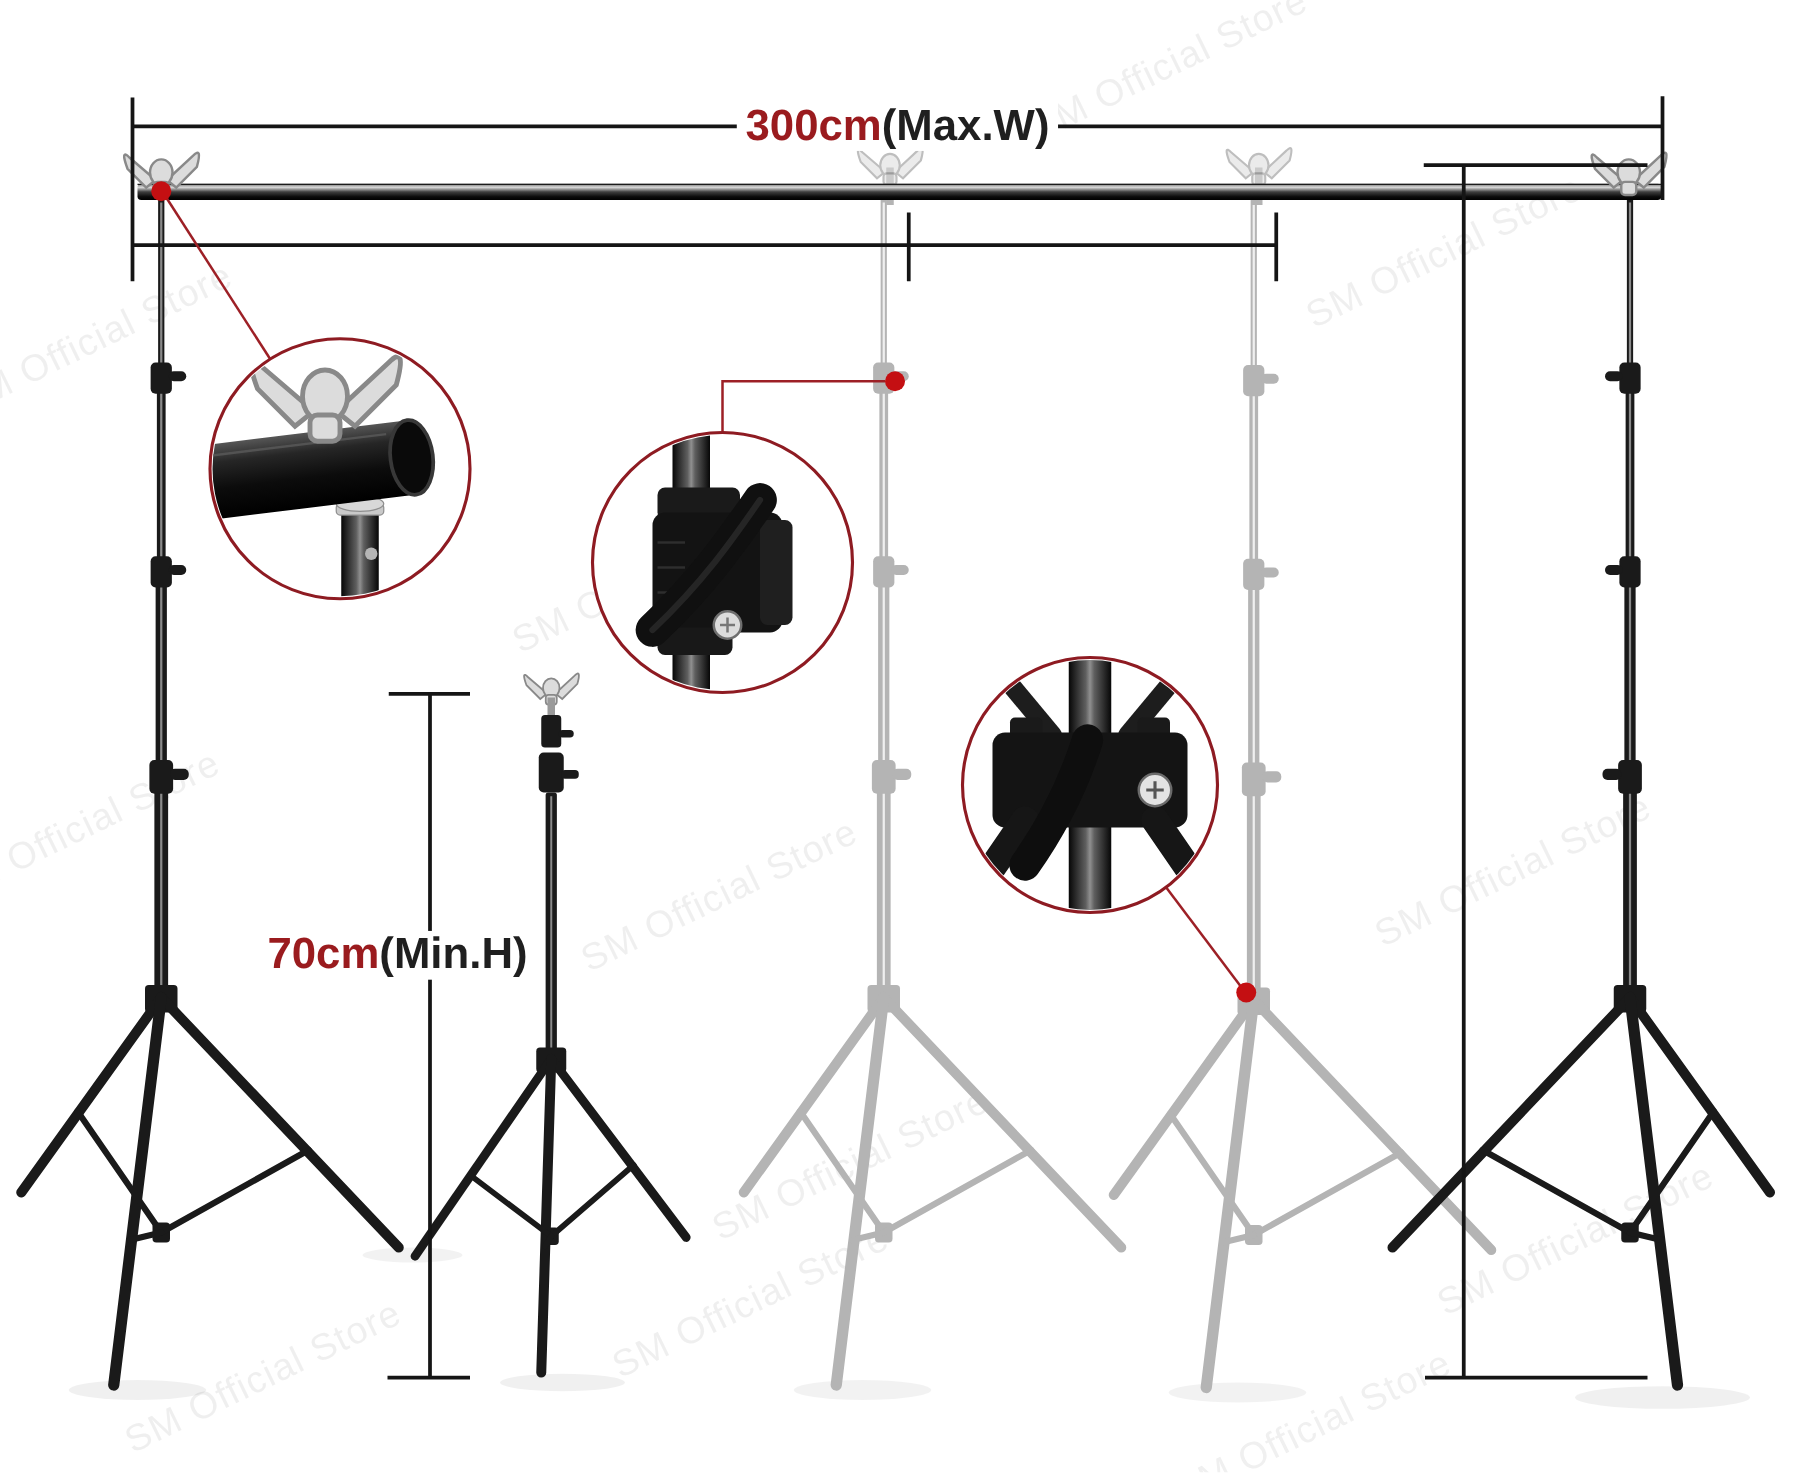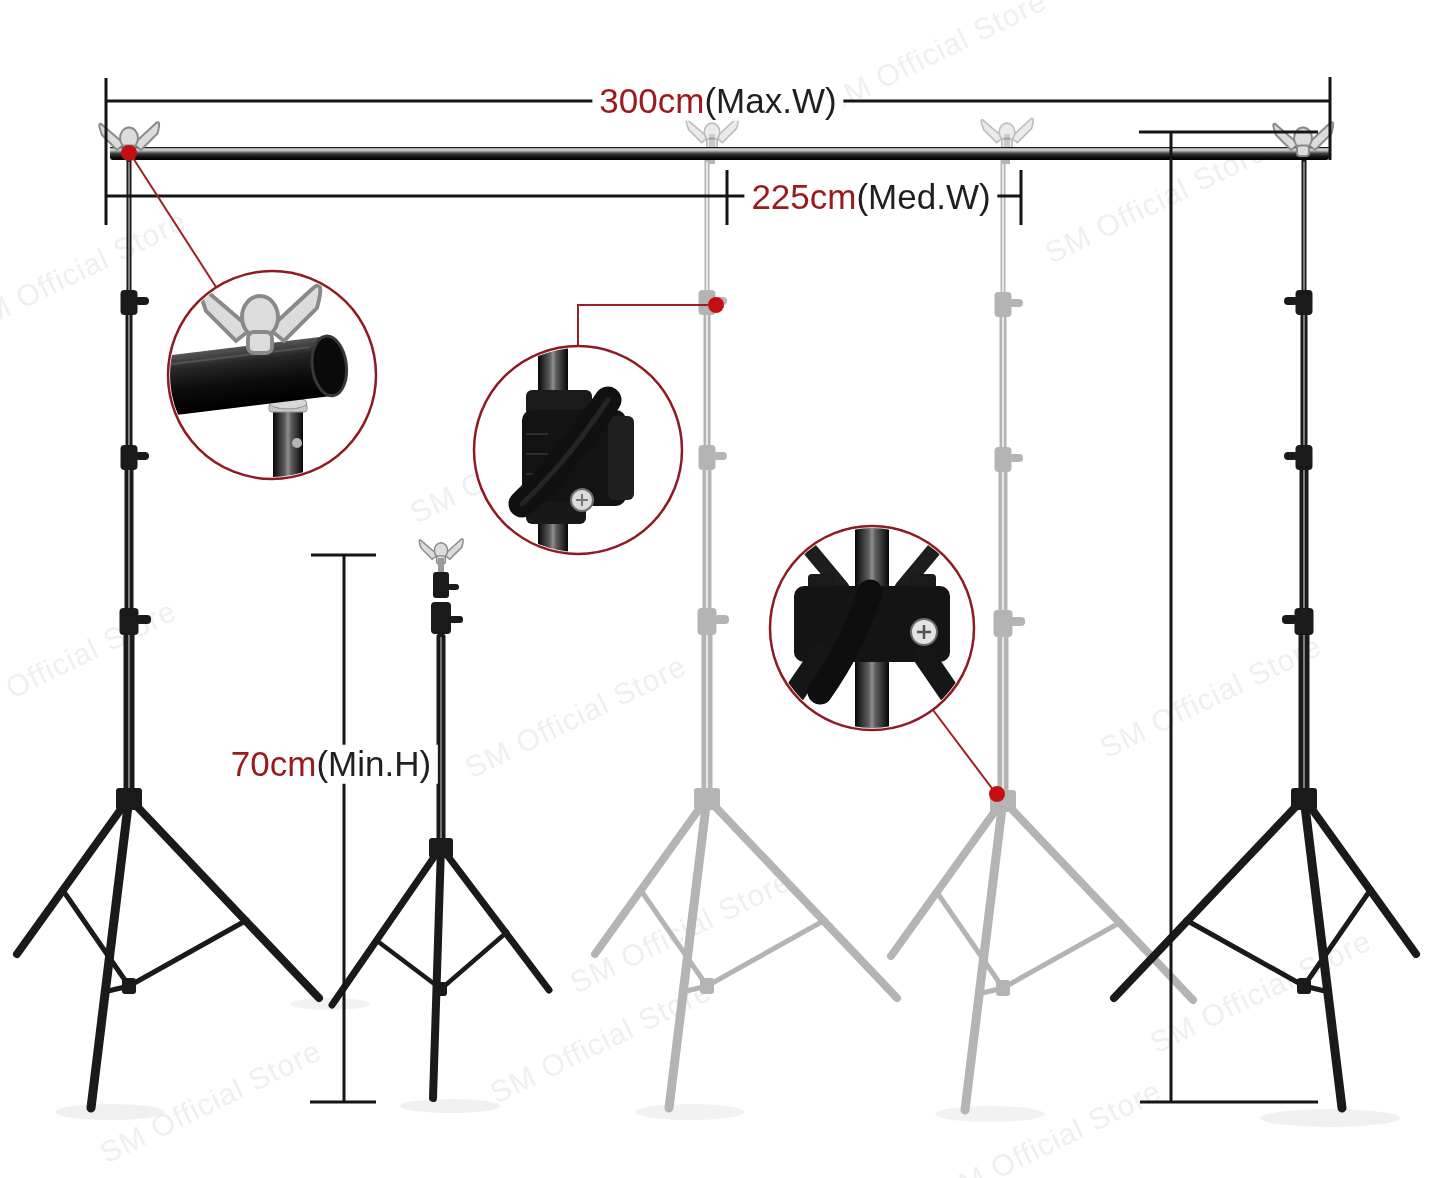--- a/index.html
+++ b/index.html
@@ -3,21 +3,21 @@
 <meta charset="utf-8">
 <style>
   html,body{margin:0;padding:0;background:#ffffff;}
   .stage{position:relative;width:1440px;height:1178px;background:#fff;overflow:hidden;
          font-family:"Liberation Sans", sans-serif;}
   .watermarks{position:absolute;inset:0;z-index:0;}
   .wm{position:absolute;font-size:30px;color:#8a8a8a;opacity:0.13;white-space:nowrap;
       transform:rotate(-26deg);letter-spacing:1px;}
   svg.draw{position:absolute;left:0;top:0;z-index:1;}
   .dim-label{position:absolute;z-index:2;transform:translate(-50%,-50%);
-             background:#fff;padding:0 7px;font-size:35px;white-space:nowrap;line-height:1.1;}
+             background:#fff;padding:0 7px;font-size:35px;white-space:nowrap;line-height:1.1;font-weight:bold;}
   .dim-label .dv{color:#9a1b1e;}
   .dim-label .dl{color:#1f1f1f;}
   .black-stand{--main:#1a1a1a;--hi:#8a8a8a;}
   .gray-stand{--main:#b4b4b4;--hi:#efefef;}
 </style>
 </head>
 <body>
 
 <div class="stage">
 
@@ -244,20 +244,17 @@
         <line x1="45" y1="4" x2="59" y2="4" stroke="#555" stroke-width="2.5"></line>
         <line x1="52" y1="-3" x2="52" y2="11" stroke="#555" stroke-width="2.5"></line>
       </g>
       <circle r="102" fill="none" stroke="#8e1b22" stroke-width="2.5"></circle>
     </g>
   </svg>
 
   <div class="dim-label" style="left:718px;top:101px">
     <span class="dv">300cm</span><span class="dl">(Max.W)</span>
   </div>
-  <div class="dim-label" style="left:871px;top:197px">
-    <span class="dv">225cm</span><span class="dl">(Med.W)</span>
-  </div>
-  <div class="dim-label" style="left:331px;top:764px">
+  <div class="dim-label" style="left:318px;top:764px">
     <span class="dv">70cm</span><span class="dl">(Min.H)</span>
   </div>
 
 </div>
 
 </body></html>

